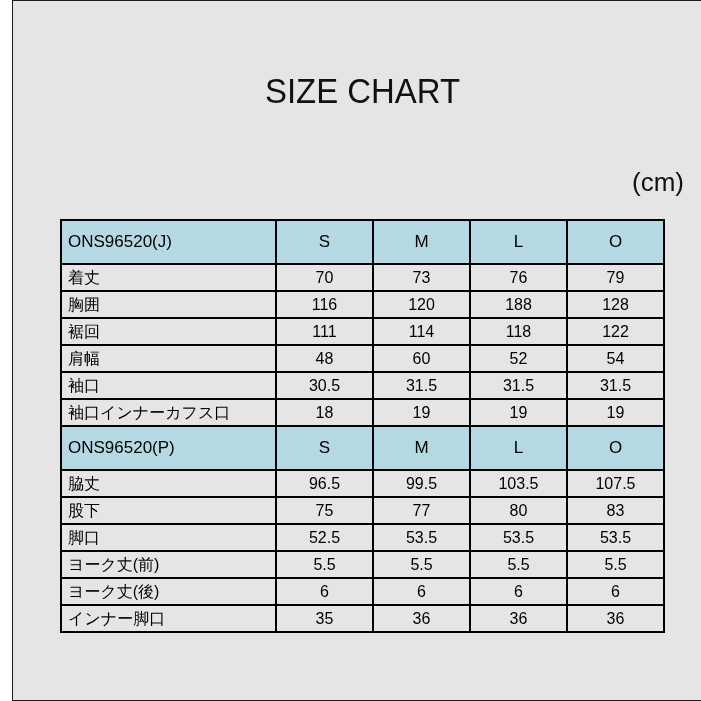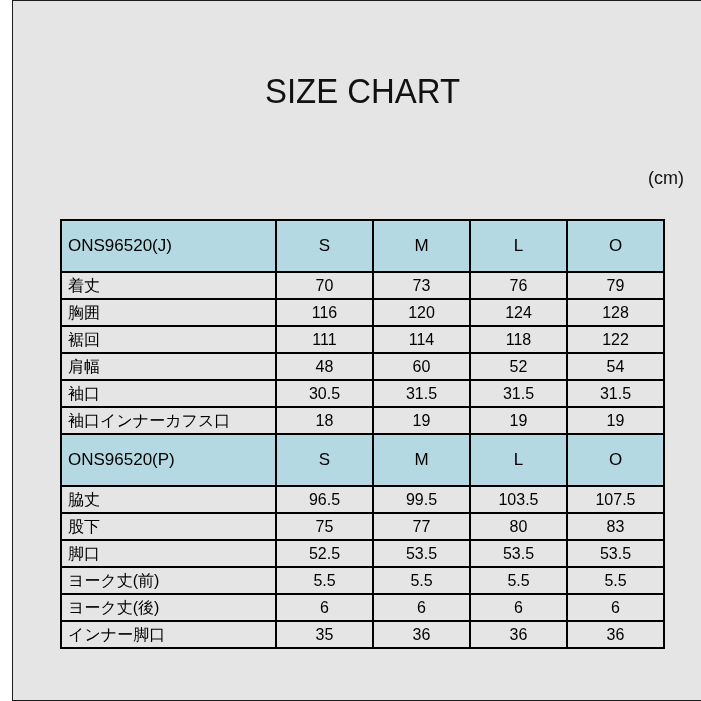--- a/index.html
+++ b/index.html
@@ -13,34 +13,34 @@
     border:1px solid #1c1c1c;background:#e5e5e5;margin-left:12px;
   }
   .title{
     position:absolute;top:72px;left:0;width:100%;
     text-align:center;font-size:35px;font-weight:400;color:#111;
     letter-spacing:0px;transform:scaleX(0.94);
     font-stretch:condensed;line-height:1;
   }
   .unit{
     position:absolute;top:168px;right:28px;
-    font-size:18px;color:#111;line-height:1;
+    font-size:26px;color:#111;line-height:1;
   }
   table.size-table{
     position:absolute;left:47px;top:218px;
     border-collapse:collapse;table-layout:fixed;
   }
   table.size-table td{
     border:2px solid #000;
     font-size:16px;text-align:center;vertical-align:middle;
     padding:0;line-height:1.1;color:#000;
     overflow:hidden;white-space:nowrap;
   }
   table.size-table tr{height:27px;}
-  table.size-table tr.hdr{height:52px;}
+  table.size-table tr.hdr{height:44px;}
   table.size-table tr.hdr td{font-size:17px;}
   table.size-table td.label{
     text-align:left;padding-left:6px;
   }
 </style>
 </head>
 <body>
 
 <div class="page">
   <div class="title">SIZE CHART</div>
@@ -65,21 +65,21 @@
           <td class="label">着丈</td>
           <td>70</td>
           <td>73</td>
           <td>76</td>
           <td>79</td>
         </tr>
         <tr>
           <td class="label">胸囲</td>
           <td>116</td>
           <td>120</td>
-          <td>124</td>
+          <td>188</td>
           <td>128</td>
         </tr>
         <tr>
           <td class="label">裾回</td>
           <td>111</td>
           <td>114</td>
           <td>118</td>
           <td>122</td>
         </tr>
         <tr>

